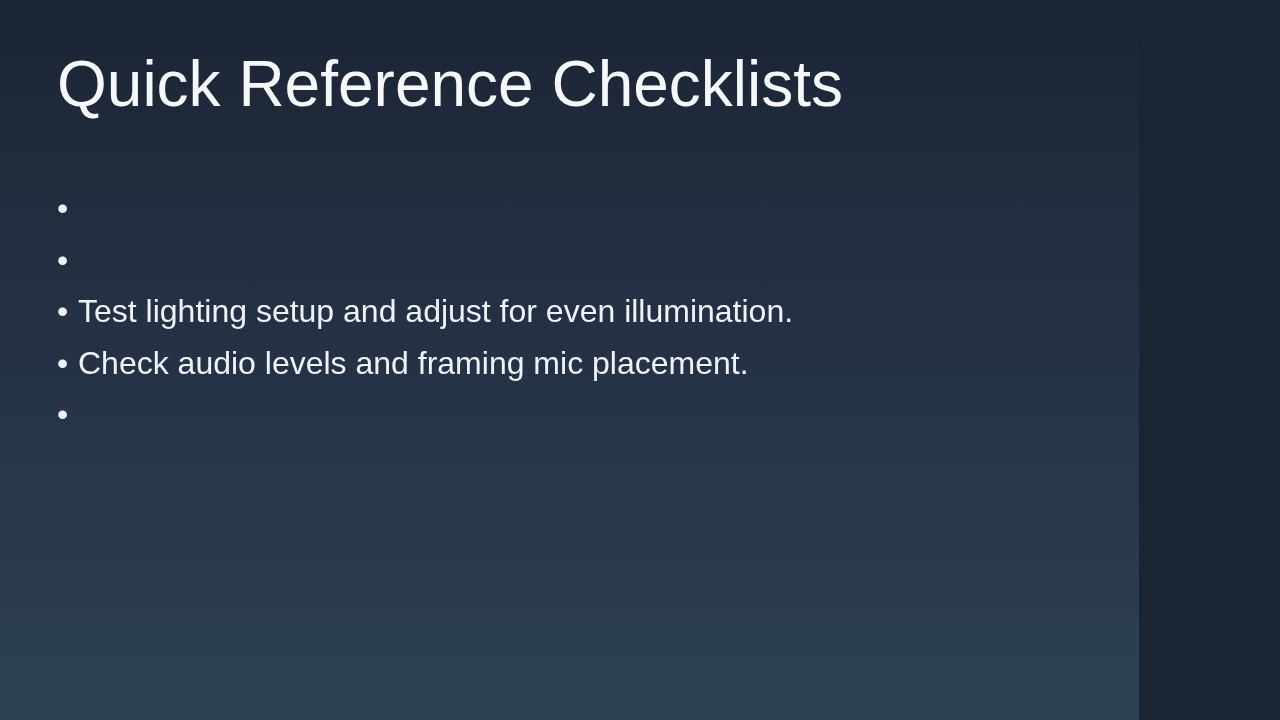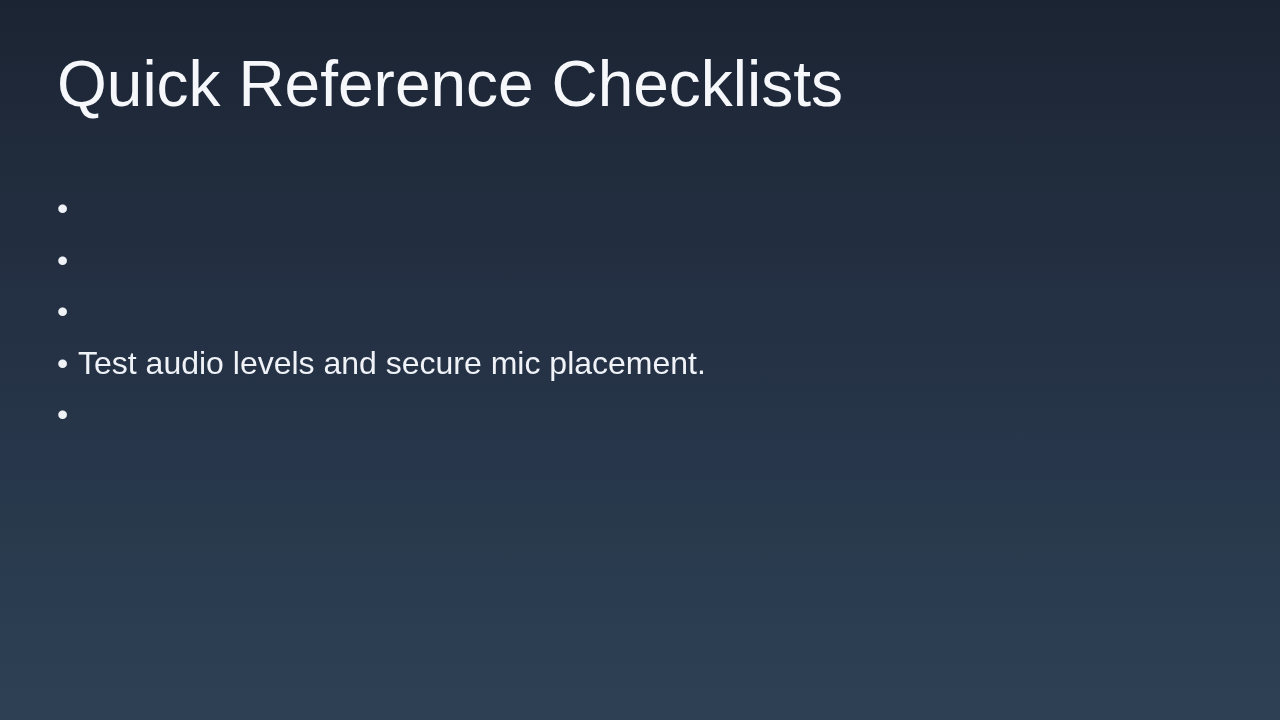--- a/index.html
+++ b/index.html
@@ -11,21 +11,21 @@
     overflow: hidden;
   }
 
   body {
     font-family: "Liberation Sans", sans-serif;
     background: #1b2433;
   }
 
   .slide {
     position: relative;
-    width: 1280px;
+    width: 1139px;
     height: 720px;
     box-sizing: border-box;
     background: linear-gradient(to bottom, #1b2433 0%, #212c3d 25%, #253246 50%, #293a4d 75%, #2e4154 100%);
     overflow: hidden;
   }
 
   .slide-title {
     position: absolute;
     left: 57px;
     top: 52px;
@@ -86,25 +86,26 @@
     <li class="bullet-item">
       <span class="bullet-marker">•</span>
     </li>
 
     <li class="bullet-item">
       <span class="bullet-marker">•</span>
     </li>
 
     <li class="bullet-item">
       <span class="bullet-marker">•</span>
+      <span class="bullet-text">Test lighting setup and adjust for even illumination.</span>
     </li>
 
     <li class="bullet-item">
       <span class="bullet-marker">•</span>
-      <span class="bullet-text">Test audio levels and secure mic placement.</span>
+      <span class="bullet-text">Check audio levels and framing mic placement.</span>
     </li>
 
     <li class="bullet-item">
       <span class="bullet-marker">•</span>
     </li>
 
   </ul>
 
 </div>
 

